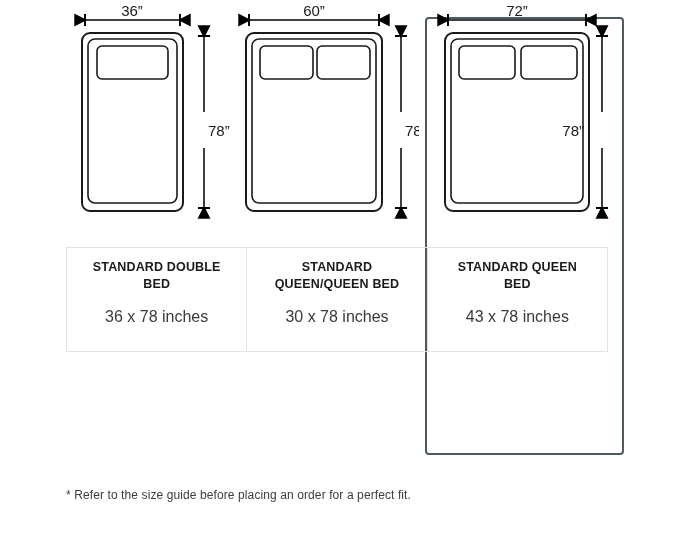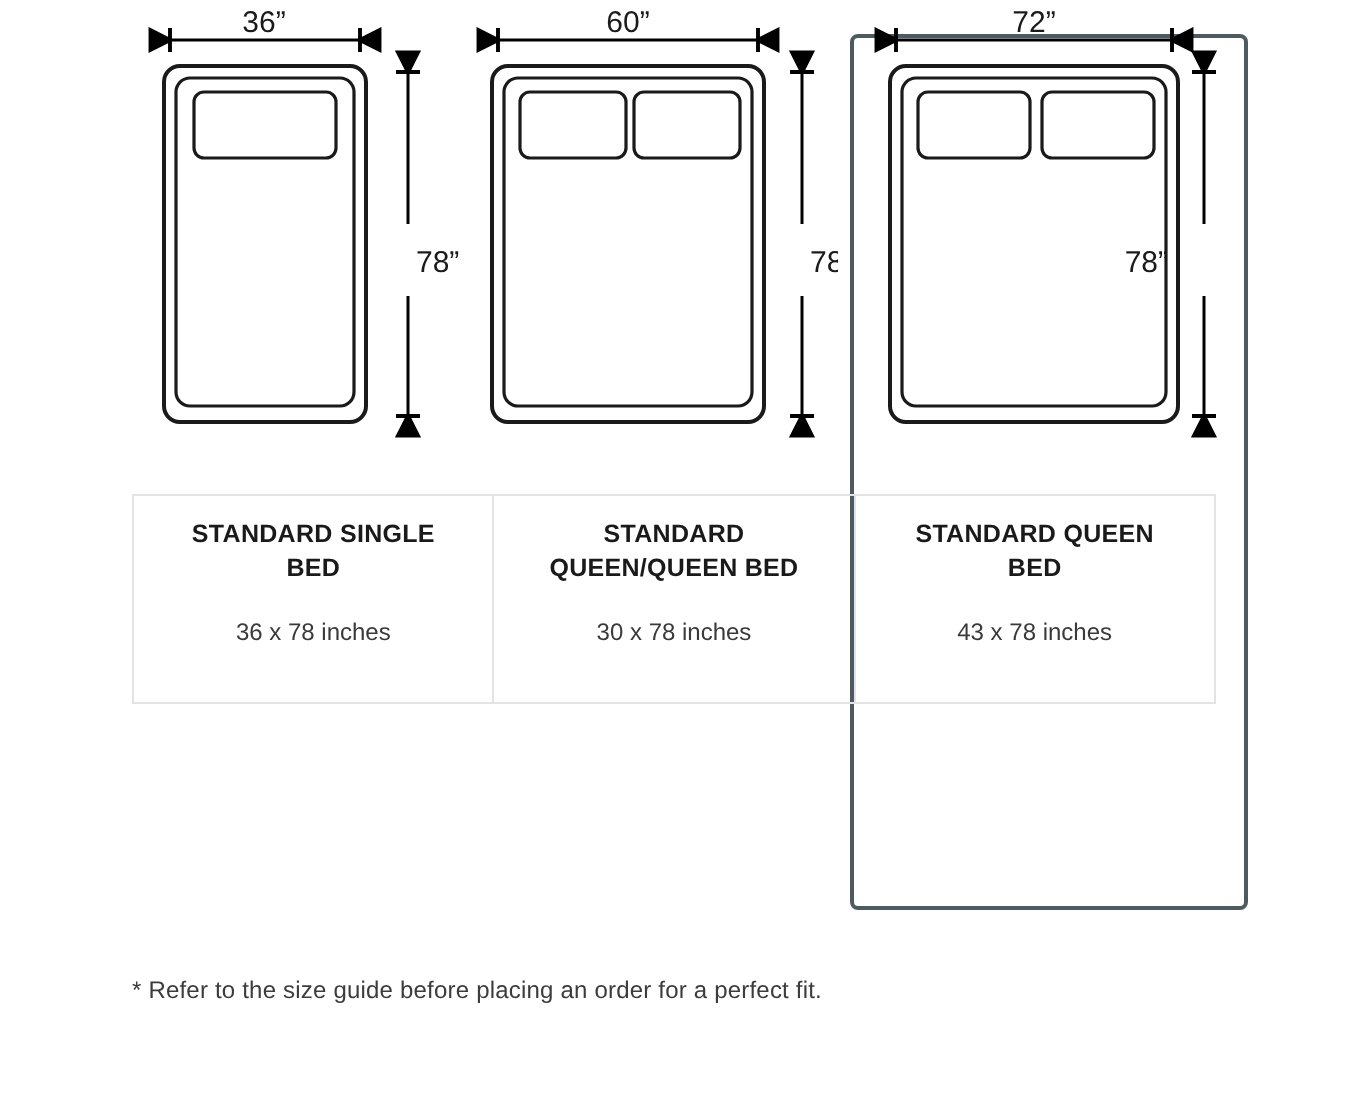--- a/index.html
+++ b/index.html
@@ -63,21 +63,21 @@
   .cell-title {
     font-size: 12.5px;
     font-weight: bold;
     color: #1a1a1a;
     letter-spacing: 0.15px;
     line-height: 17px;
     margin: 0 0 13px 0;
     white-space: pre-line;
   }
   .cell-sub {
-    font-size: 12px;
+    font-size: 16px;
     color: #3a3a3a;
     line-height: 15px;
     margin: 16px;
   }
 
   
   .footnote {
     position: absolute;
     left: 66px;
     top: 488px;
@@ -179,21 +179,21 @@
         <line x1="168" y1="148" x2="168" y2="208" stroke="#000" stroke-width="1.5" marker-end="url(#arrR3)"></line>
         <text x="150" y="136" text-anchor="end" font-family="'Liberation Sans',sans-serif" font-size="15" fill="#1a1a1a">78”</text>
       </g>
     </svg>
   </div>
 
   <table class="size-table">
     <tbody>
       <tr>
         <td>
-          <p class="cell-title">STANDARD SINGLE
+          <p class="cell-title">STANDARD DOUBLE
 BED</p>
           <p class="cell-sub">36 x 78 inches</p>
         </td>
         <td>
           <p class="cell-title">STANDARD
 QUEEN/QUEEN BED</p>
           <p class="cell-sub">30 x 78 inches</p>
         </td>
         <td>
           <p class="cell-title">STANDARD QUEEN

